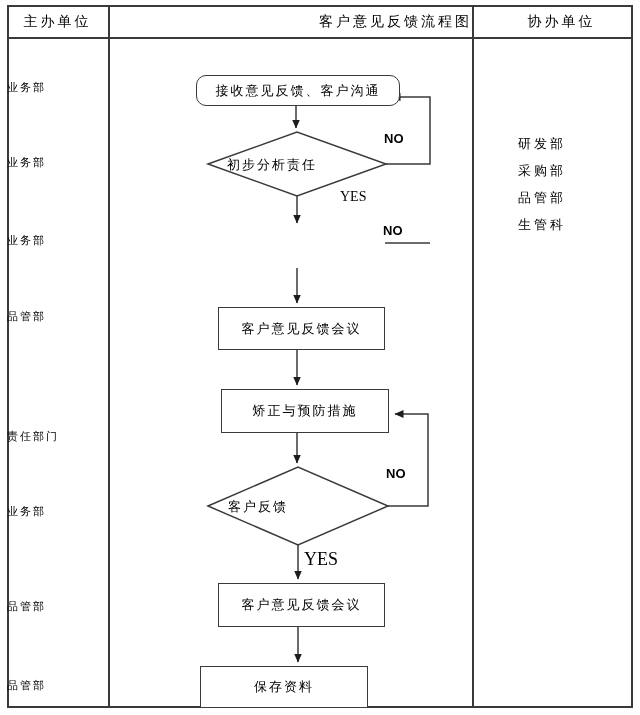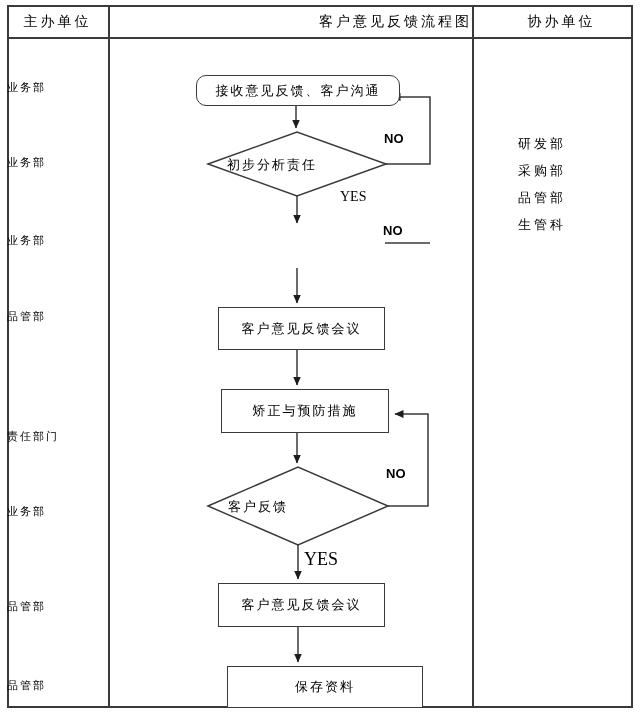--- a/index.html
+++ b/index.html
@@ -84,21 +84,21 @@
       <line x1="298" y1="627" x2="298" y2="662" marker-end="url(#arr)"></line>
     </g>
   </svg>
 
   <div class="node" style="left:196px;top:75px;width:204px;height:31px;border-radius:10px;">接收意见反馈、客户沟通</div>
   <div class="diamond-label" style="left:227px;top:156px;width:140px;">初步分析责任</div>
   <div class="node" style="left:218px;top:307px;width:167px;height:43px;">客户意见反馈会议</div>
   <div class="node" style="left:221px;top:389px;width:168px;height:44px;">矫正与预防措施</div>
   <div class="diamond-label" style="left:228px;top:498px;width:140px;">客户反馈</div>
   <div class="node" style="left:218px;top:583px;width:167px;height:44px;">客户意见反馈会议</div>
-  <div class="node" style="left:227px;top:666px;width:196px;height:42px;">保存资料</div>
+  <div class="node" style="left:200px;top:666px;width:168px;height:42px;">保存资料</div>
 
   <div class="lbl-no" style="left:384px;top:131px;">NO</div>
   <div class="lbl-yes" style="left:340px;top:189px;font-size:14px;">YES</div>
   <div class="lbl-no" style="left:383px;top:223px;">NO</div>
   <div class="lbl-no" style="left:386px;top:466px;">NO</div>
   <div class="lbl-yes" style="left:304px;top:549px;font-size:18px;">YES</div>
 
 </div>
 
 </body></html>

